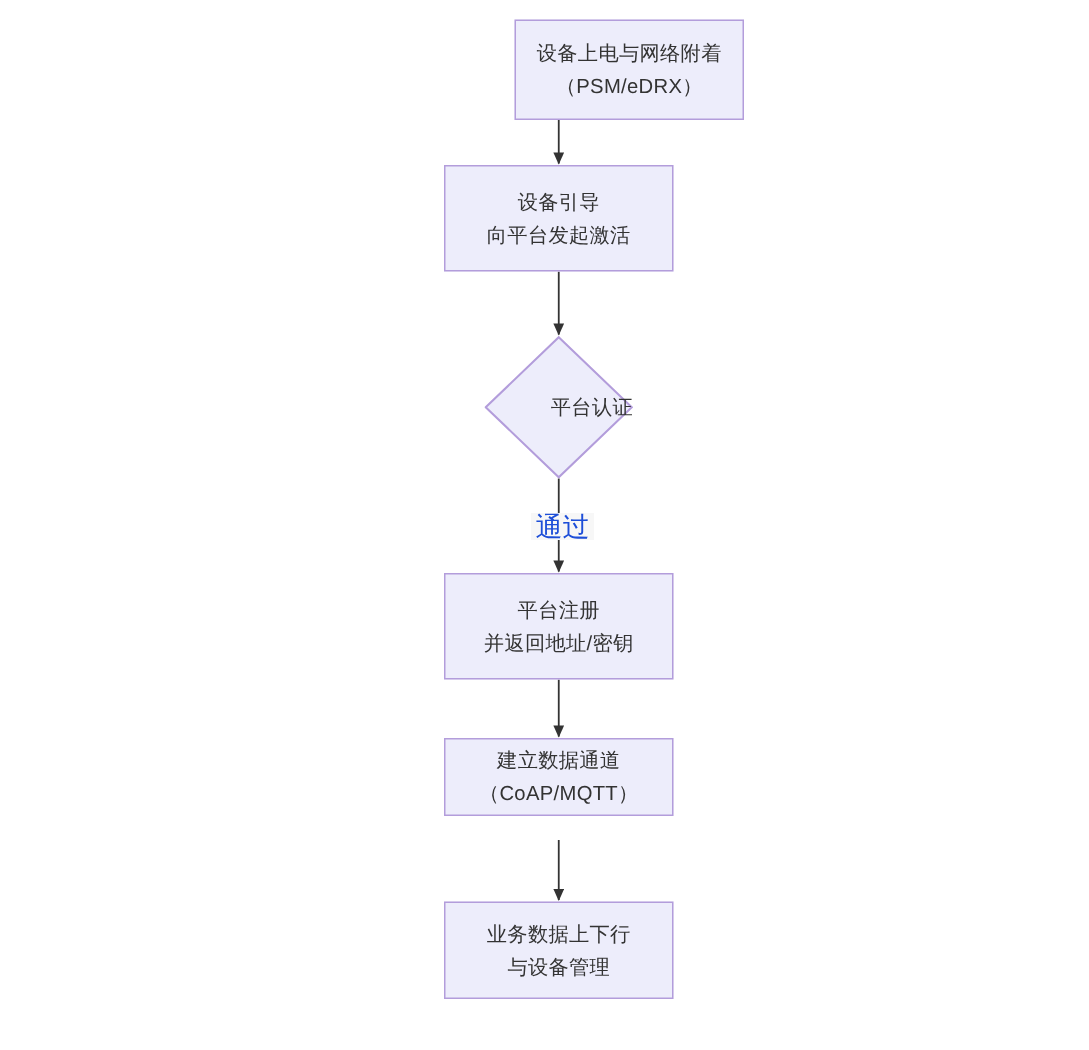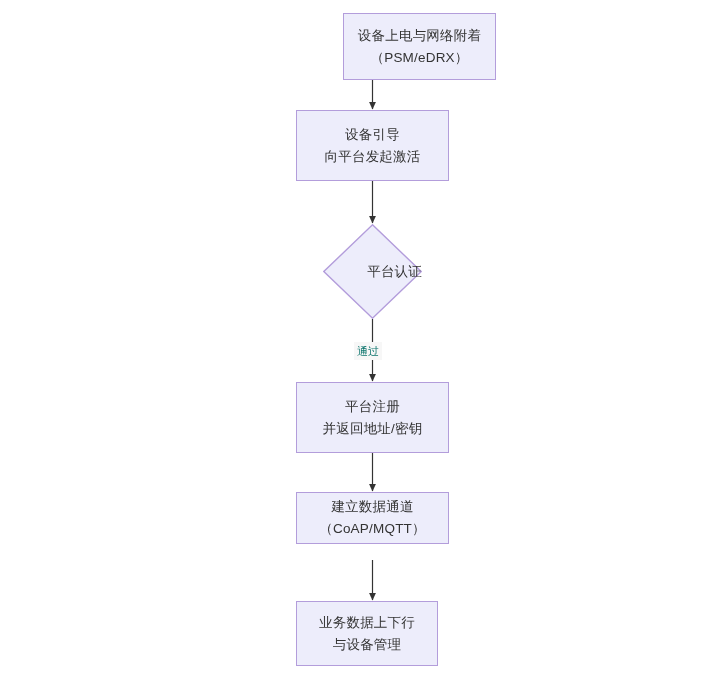--- a/index.html
+++ b/index.html
@@ -61,28 +61,28 @@
     white-space: pre-line;
     pointer-events: none;
   }
 
   
   #node-power-attach   { left: 296px; top: 13px;  width: 153px; height: 67px; margin-left: 47px; }
   #node-bootstrap      { left: 296px; top: 110px; width: 153px; height: 71px; justify-content: center; }
   #node-platform-auth  { left: 323px; top: 224px; width: 99px;  height: 95px; }
   #node-register       { left: 296px; top: 382px; width: 153px; height: 71px; }
   #node-data-channel   { left: 296px; top: 492px; width: 153px; height: 52px; }
-  #node-business-data  { left: 296px; top: 601px; width: 142px; height: 65px; }
+  #node-business-data  { left: 296px; top: 601px; width: 153px; height: 65px; }
 
   
   .edge-label {
     position: absolute;
     z-index: 3;
-    color: #0f766e;
-    font-size: 11px;
+    color: #1d4ed8;
+    font-size: 18px;
     line-height: 16px;
     background: #f7f7f7;
     padding: 1px 3px;
     white-space: nowrap;
   }
   #edge-label-pass {
     left: 354px;
     top: 342px;
   }
 </style>

